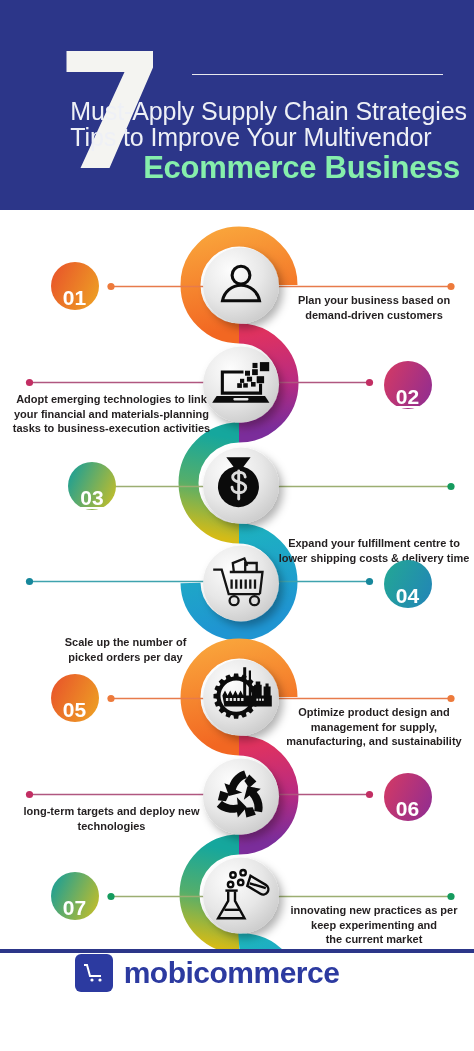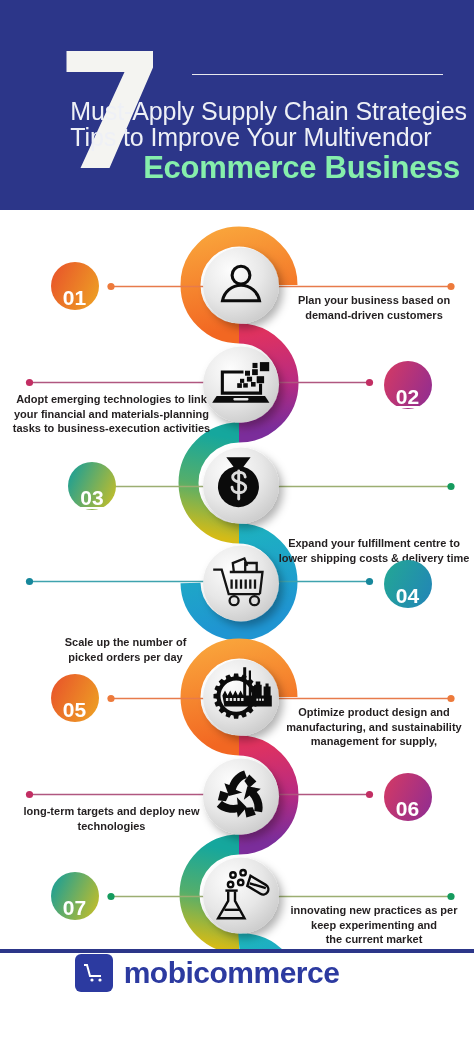--- a/index.html
+++ b/index.html
@@ -258,22 +258,22 @@
       </div>
       <div class="rowtext" style="left: 16px; width: 219px; top: 591px; margin-top: 44px;">
         <div>Scale up the number of</div>
         <div>picked orders per day</div>
       </div>
       <div class="badge" style="left: 50.5px; top: 673.5px; background: linear-gradient(115deg, rgb(232, 80, 42), rgb(238, 165, 36));">
         <span>05</span>
       </div>
       <div class="rowtext" style="left: 277px; width: 194px; top: 705px;">
         <div>Optimize product design and</div>
+        <div>management for supply,</div>
         <div>manufacturing, and sustainability</div>
-        <div>management for supply,</div>
       </div>
       <div class="badge" style="left: 383.5px; top: 772.5px; background: linear-gradient(115deg, rgb(214, 58, 99), rgb(142, 44, 147));">
         <span>06</span>
       </div>
       <div class="rowtext" style="left: 2px; width: 219px; top: 804px;">
         <div>long-term targets and deploy new</div>
         <div>technologies</div>
       </div>
       <div class="badge" style="left: 50.5px; top: 871.5px; background: linear-gradient(115deg, rgb(14, 156, 158), rgb(207, 192, 34));">
         <span>07</span>

